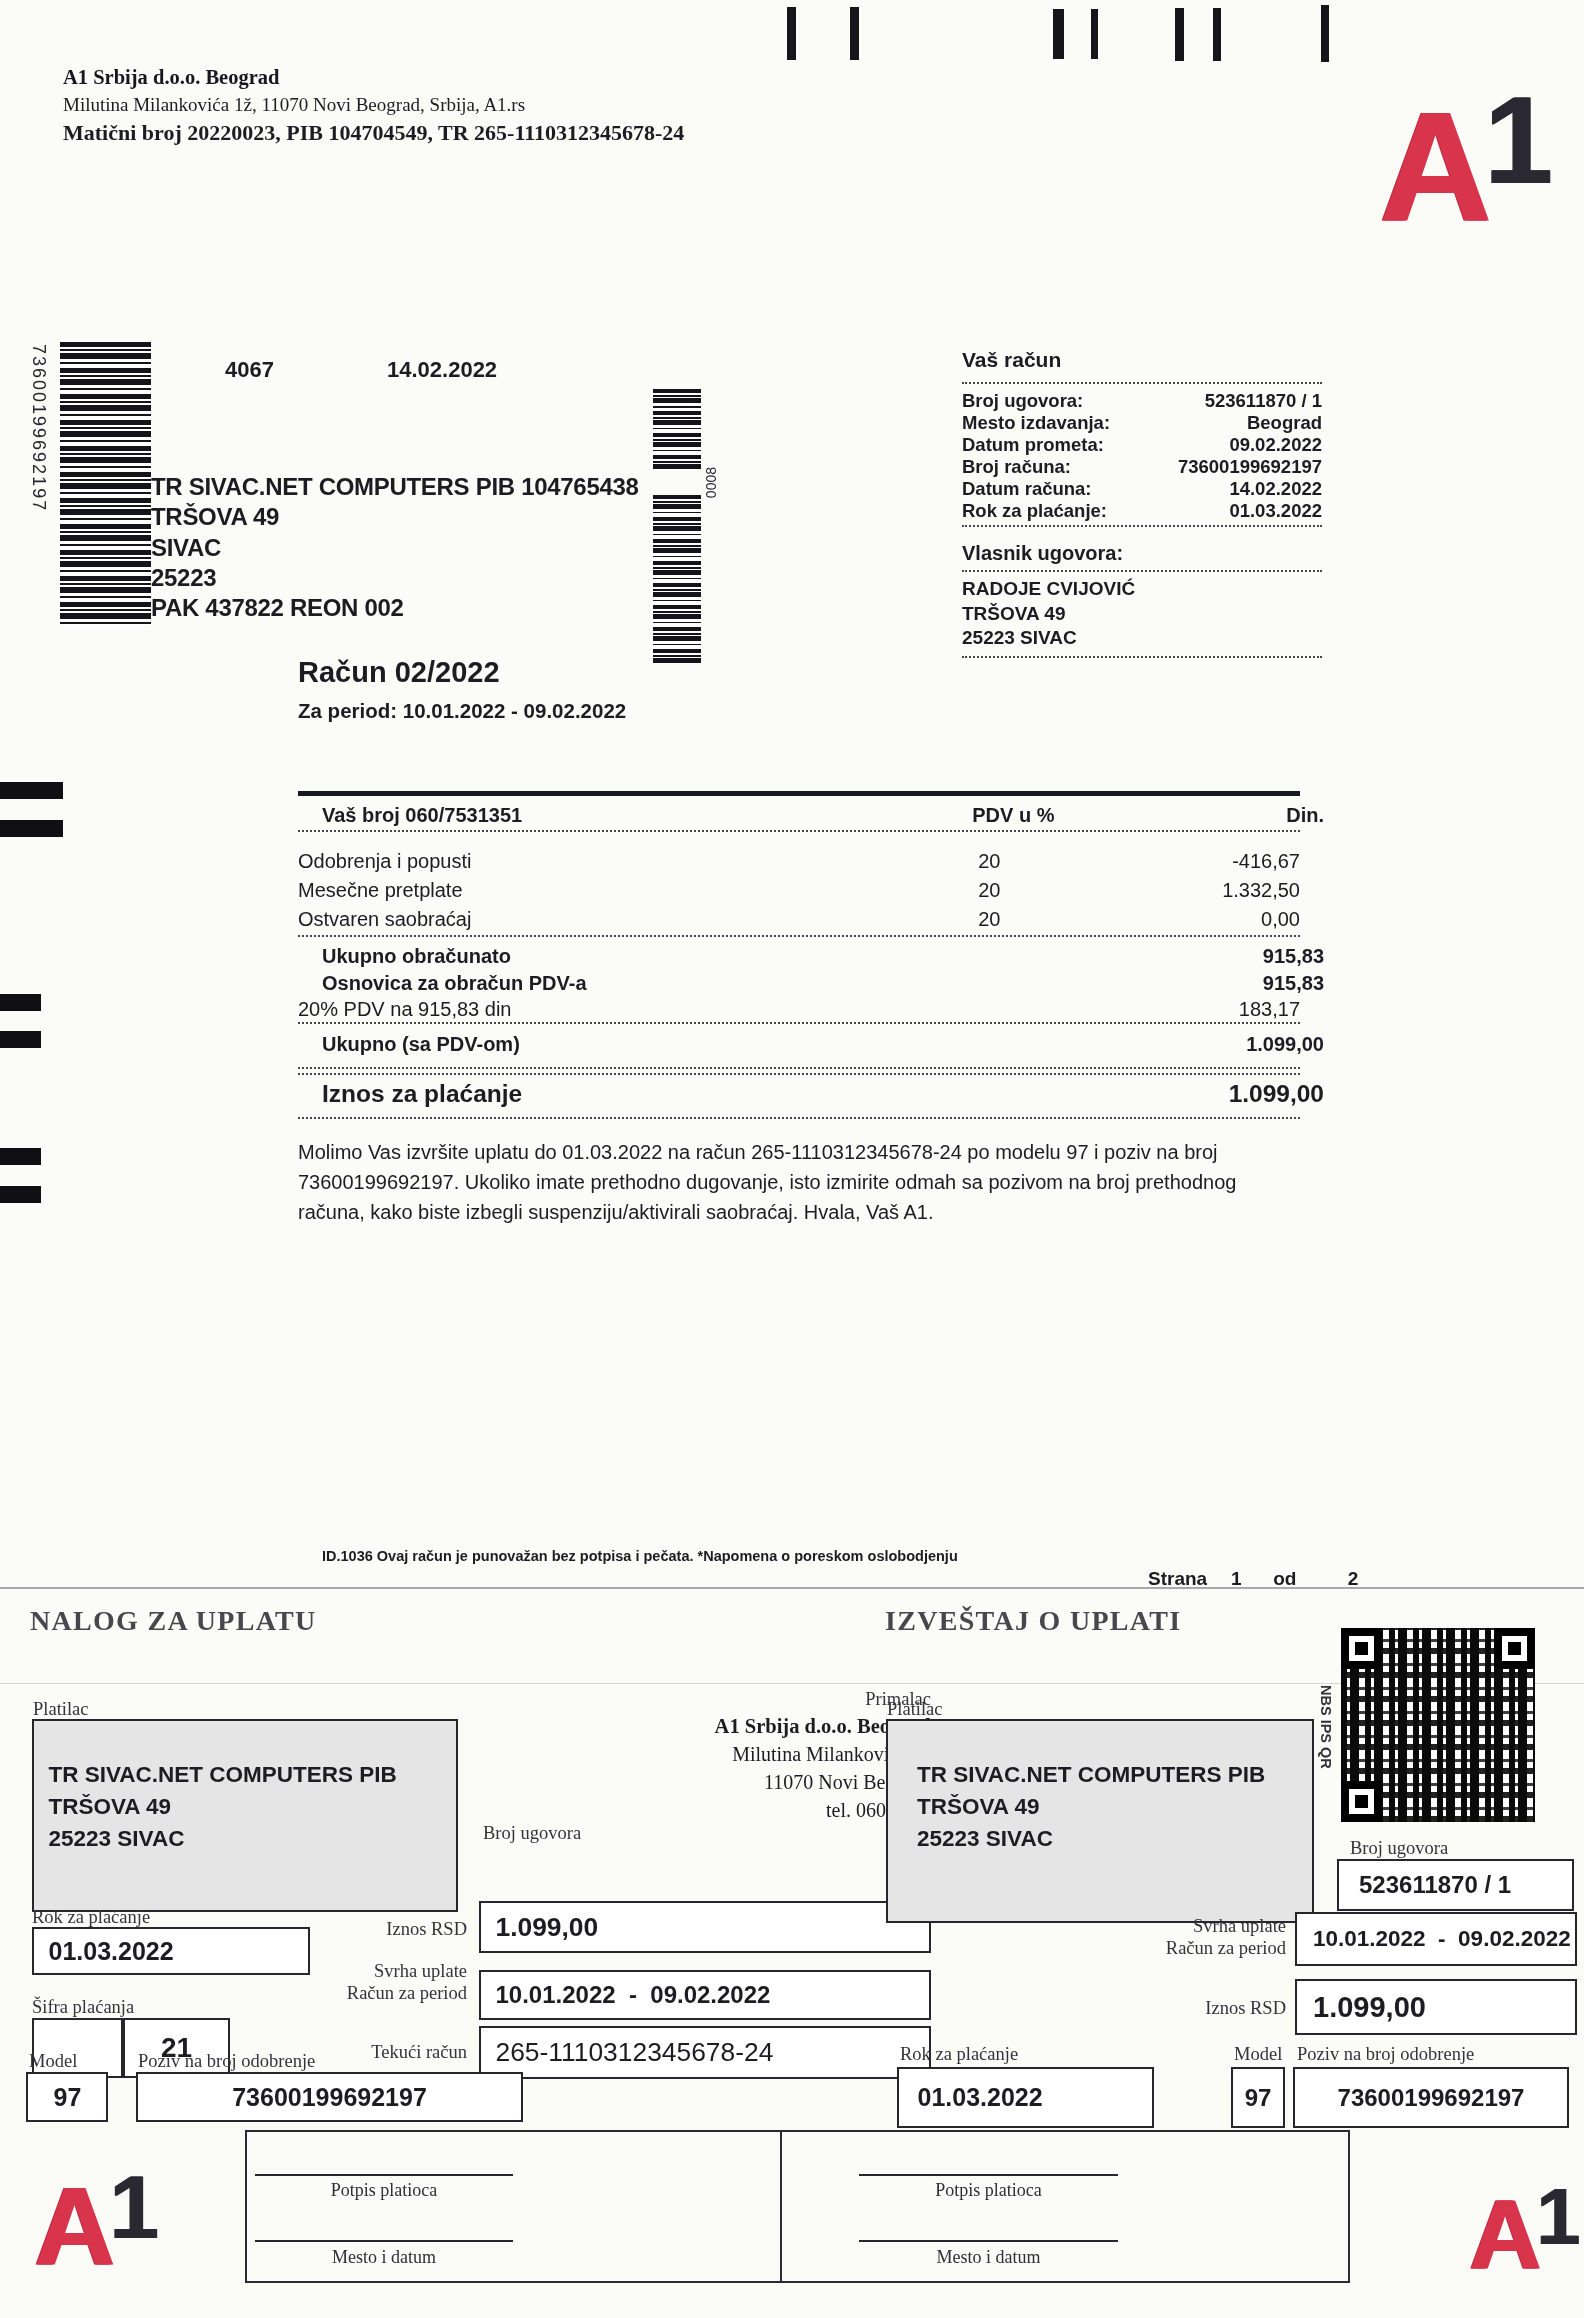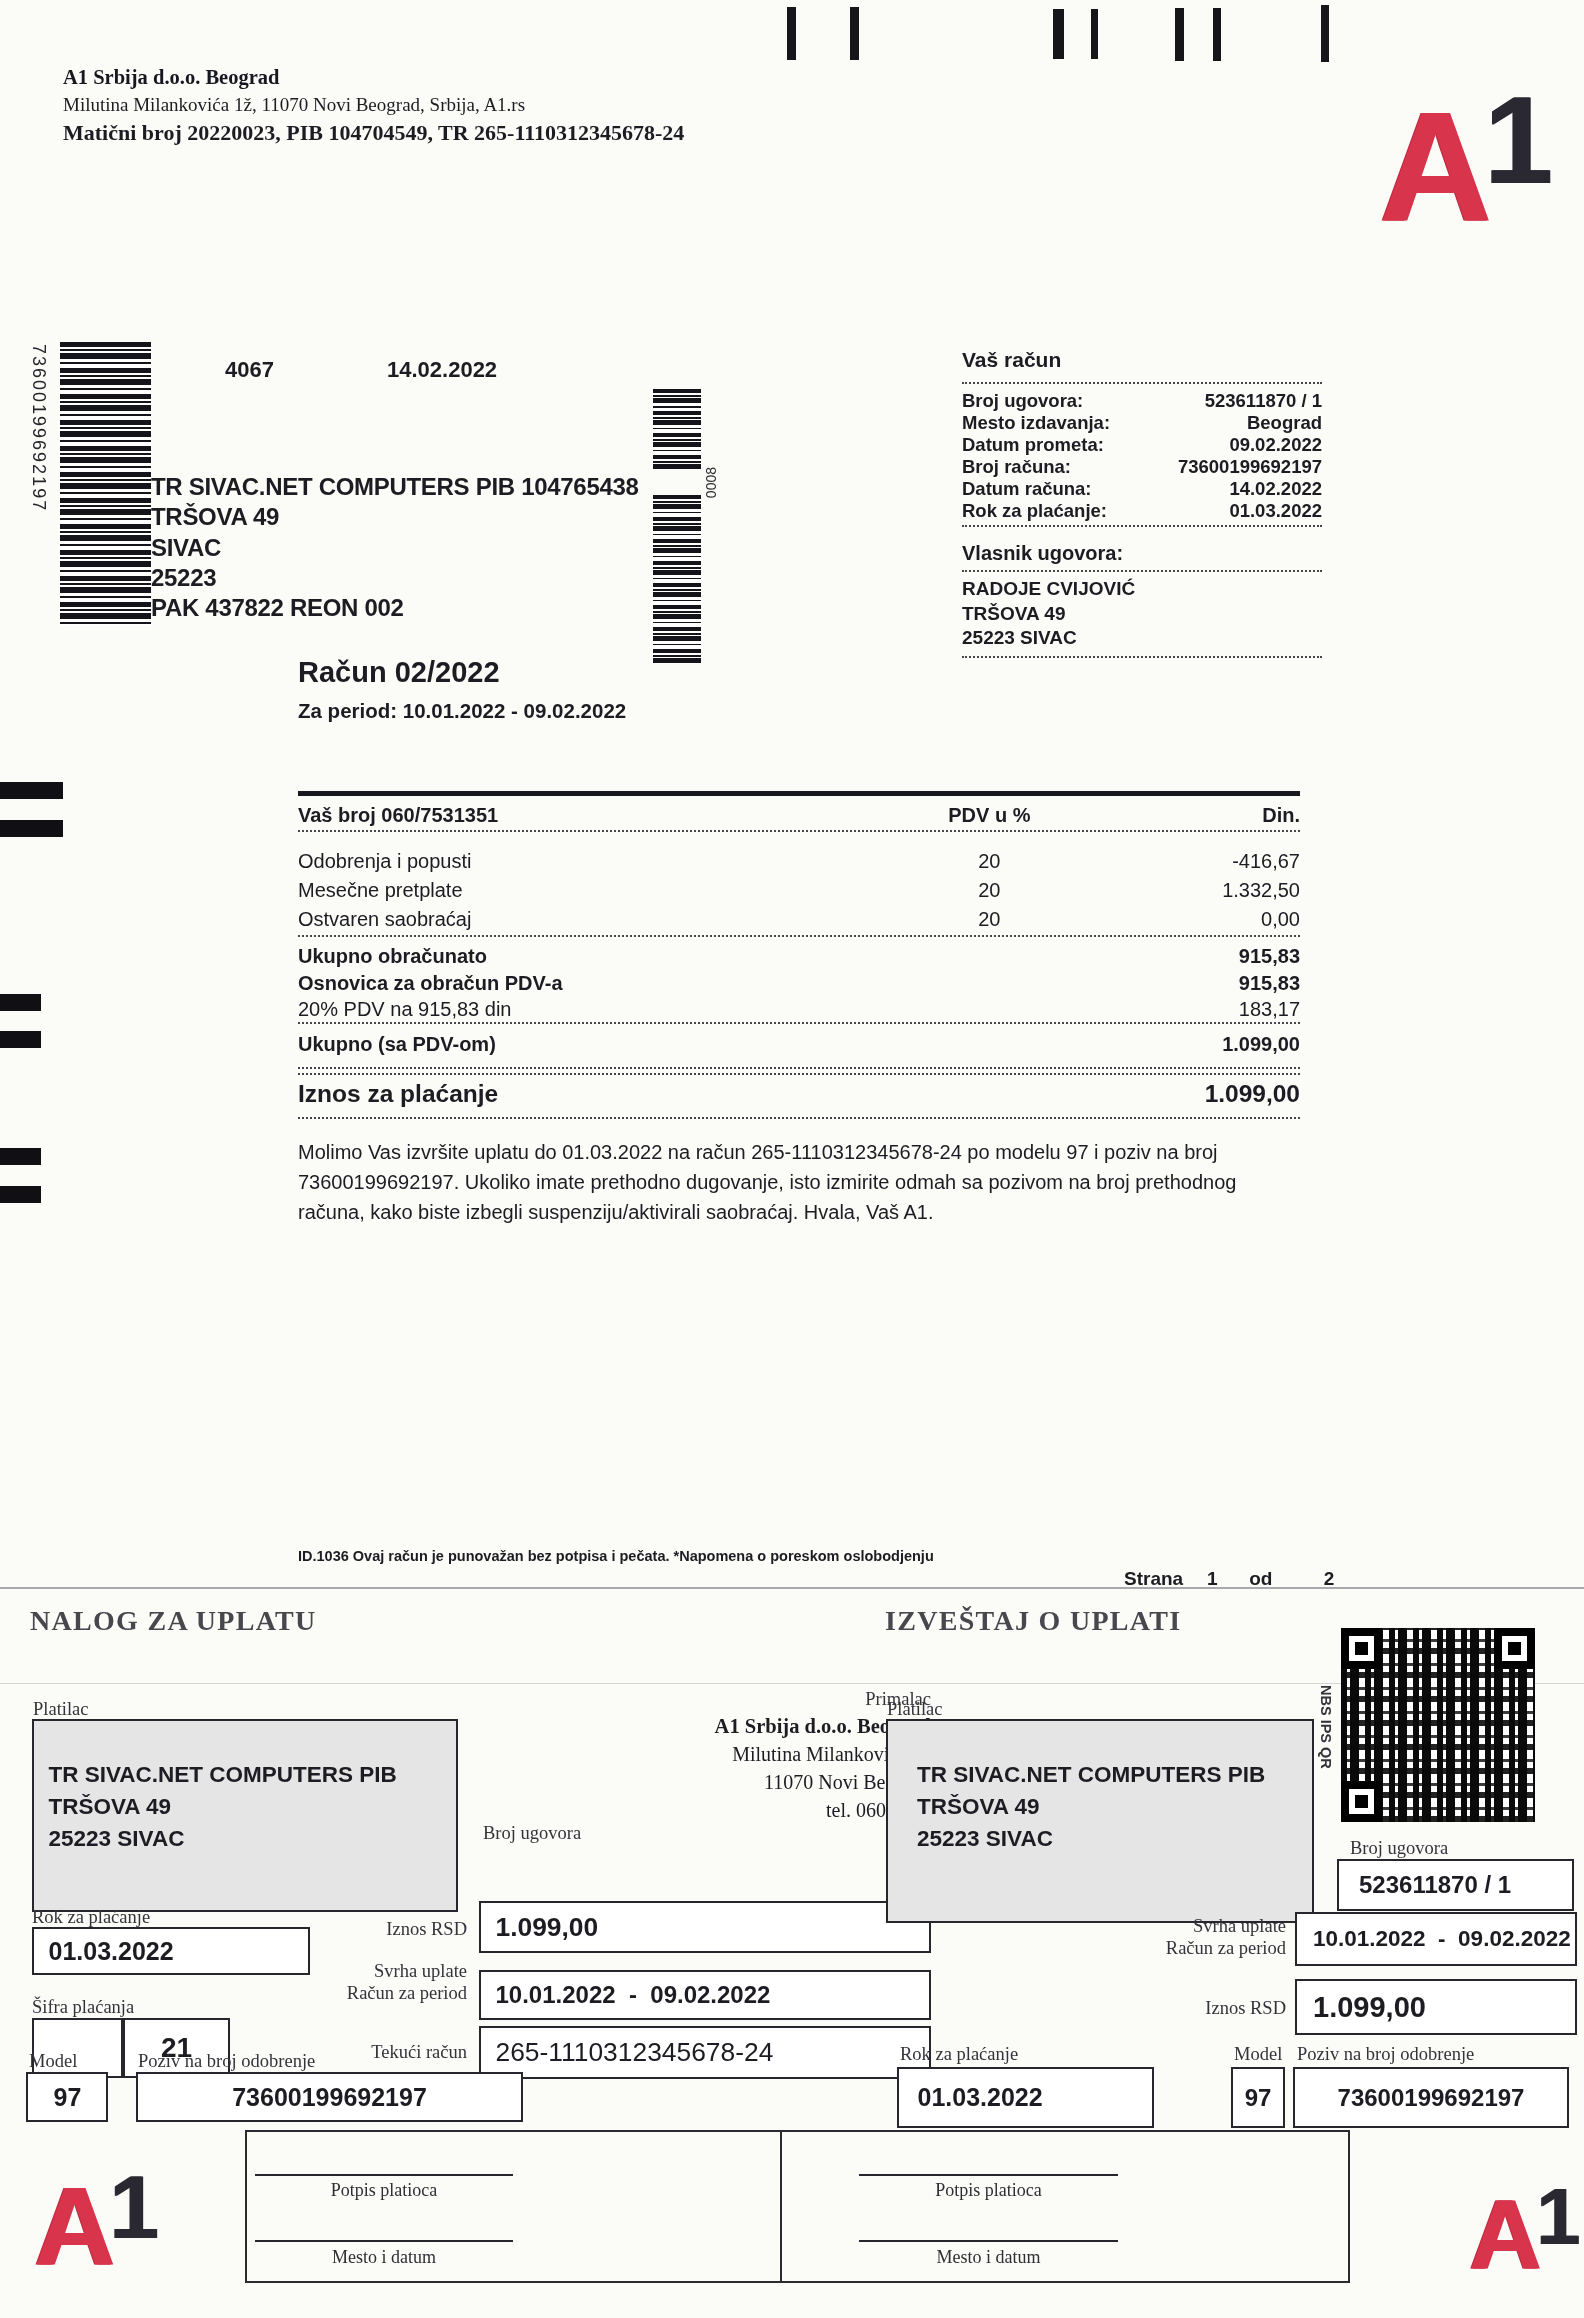--- a/index.html
+++ b/index.html
@@ -1,20 +1,20 @@
 <!DOCTYPE html>
 <html style="font-size:10.6px"><head>
 <meta charset="utf-8">
 <style>
   * { box-sizing: border-box; margin: 0; padding: 0; }
   body { background:#e8e8e8; font-family:"Liberation Sans", sans-serif; }
   #page { position:relative; width:1584px; height:2319px; background:#fbfbf8; overflow:hidden; color:#1c1c22; }
   .abs { position:absolute; }
   .serif { font-family:"Liberation Serif", serif; }
-  .b { font-weight:bold; }
+  .b { font-weight:bold;margin-left:24px; }
   .right { text-align:right; }
   .pre { white-space:pre; }
 
   
   .hdr-line1 { left:63px; top:66px; font-family:"Liberation Serif",serif; font-weight:bold; font-size:20.5px; color:#17171f; }
   .hdr-line2 { left:63px; top:94px; font-family:"Liberation Serif",serif; font-size:19px; }
   .hdr-line3 { left:63px; top:120px; font-family:"Liberation Serif",serif; font-size:22px;font-weight:bold; }
 
   
   .a1logo { line-height:0.95; white-space:nowrap; }

